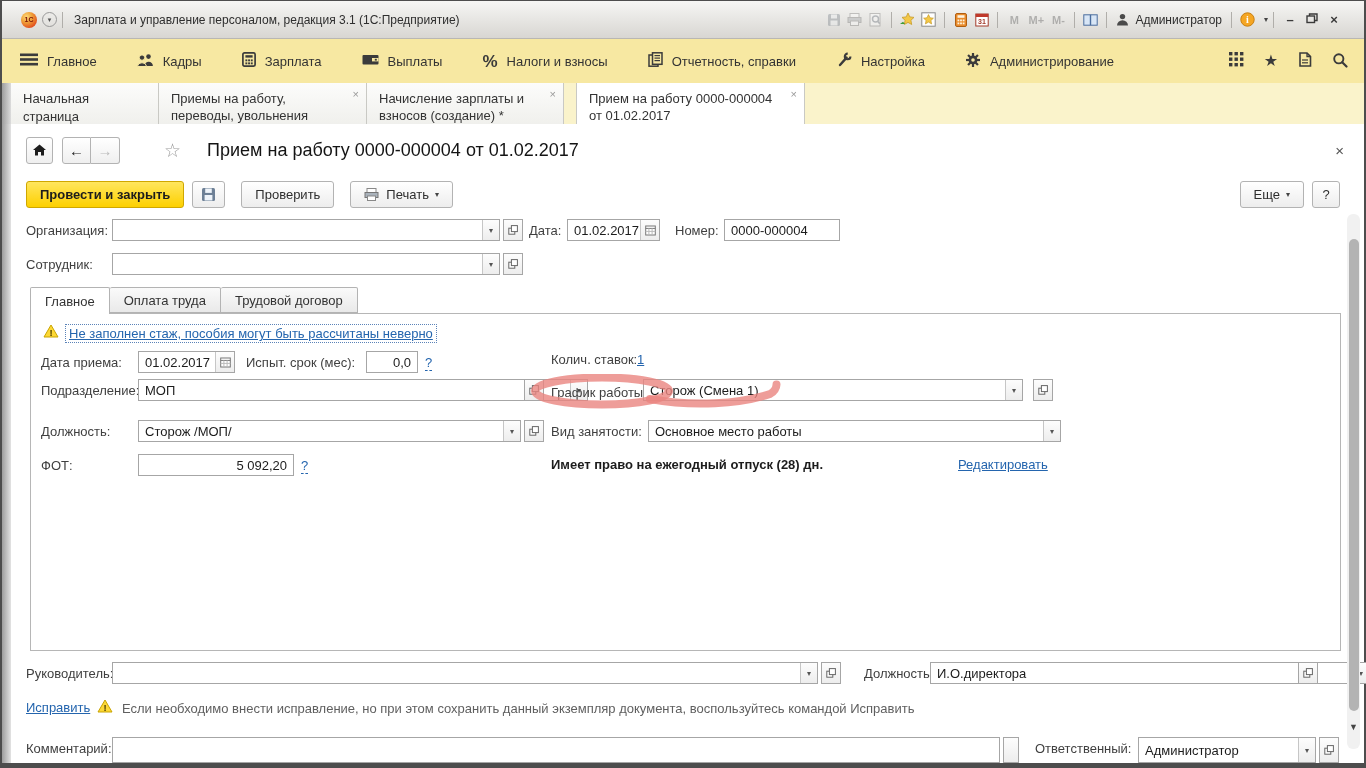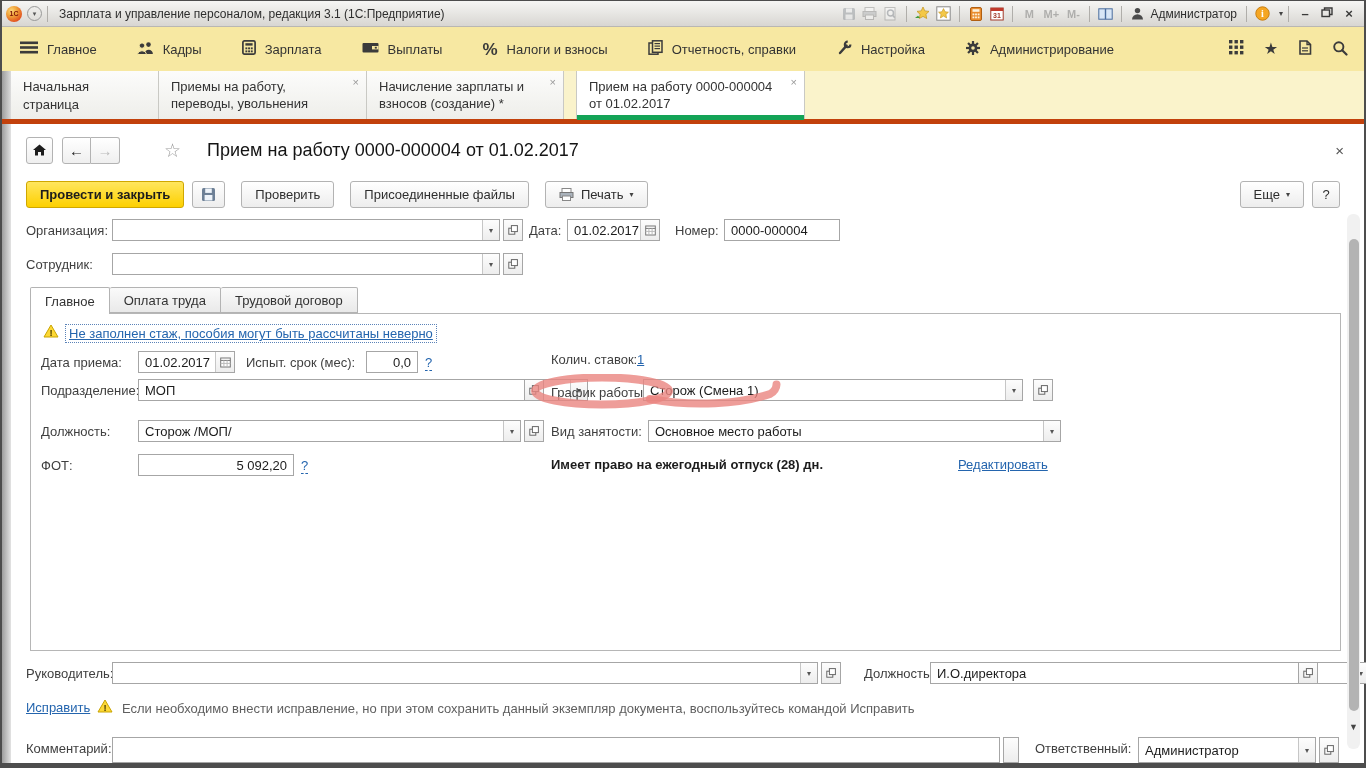--- a/index.html
+++ b/index.html
@@ -3,22 +3,22 @@
 <meta charset="utf-8">
 <style>
   * { box-sizing:border-box; margin:0; padding:0; }
   html,body { width:1366px; height:768px; overflow:hidden;
     font-family:"Liberation Sans","DejaVu Sans",sans-serif; font-size:13px; color:#333;
     background:#4f4f4f; }
   .app { position:relative; width:1366px; height:768px; background:#fff;
     border:2px solid #4d4d4d; border-top-width:1px; border-bottom-width:5px; }
 
   
-  .titlebar { height:26px; background:linear-gradient(#f6f6f4,#d8d6d2);
-    border-bottom:1px solid #b9b7b3; display:flex; align-items:center; padding:0 4px; }
+  .titlebar { height:38px; background:linear-gradient(#f6f6f4,#d8d6d2);
+    border-bottom:1px solid #b9b7b3; display:flex; align-items:center; padding:0 19px; }
   .logo1c { width:16px; height:16px; border-radius:50%;
     background:radial-gradient(circle at 35% 30%, #ffd97a 0%, #f0a33a 35%, #e2511f 75%, #b23312 100%);
     color:#7d1408; font-size:7px; font-weight:bold; display:flex; align-items:center; justify-content:center; }
   .circbtn { width:15px; height:15px; border-radius:50%; border:1px solid #999;
     background:linear-gradient(#fefefe,#cycle,#cfcfcf); display:flex; align-items:center; justify-content:center;
     font-size:7px; color:#555; margin-left:5px; }
   .tb-sep { width:1px; height:16px; background:#b0aeaa; margin:0 5px; }
   .tb-title { font-size:12px; color:#2e2e2e; margin-left:6px; white-space:nowrap; }
   .tb-right { margin-left:auto; display:flex; align-items:center; }
   .tb-ico { width:21px; height:18px; display:flex; align-items:center; justify-content:center; }
@@ -353,21 +353,20 @@
     <div class="toolbar">
       <span class="btn primary">Провести и закрыть</span>
       <span class="btn gap8" style="width:33px;padding:0;">
           <svg width="15" height="15">
             <rect x="1" y="1" width="13" height="13" rx="1.5" fill="#6d8096"></rect>
             <rect x="4.2" y="1.5" width="6.6" height="4.4" fill="#eef3f9"></rect>
             <rect x="3.6" y="8" width="7.8" height="5.5" fill="#eef3f9"></rect>
           </svg>
         </span>
       <span class="btn gap16">Проверить</span>
-      <span class="btn gap16">Присоединенные файлы</span>
       <span class="btn gap16">
         <svg width="15" height="13" style="margin-right:7px;">
             <rect x="3" y="0.5" width="9" height="4" fill="#fff" stroke="#888"></rect>
             <rect x="1" y="4.5" width="13" height="5" fill="#aab3bc" stroke="#767676"></rect>
             <rect x="3.5" y="8" width="8" height="4.5" fill="#fff" stroke="#888"></rect>
           </svg>
         <span>Печать</span>
           <span class="ddc">▾</span>
       </span>
       <span style="margin-left:auto;display:inline-flex;">

